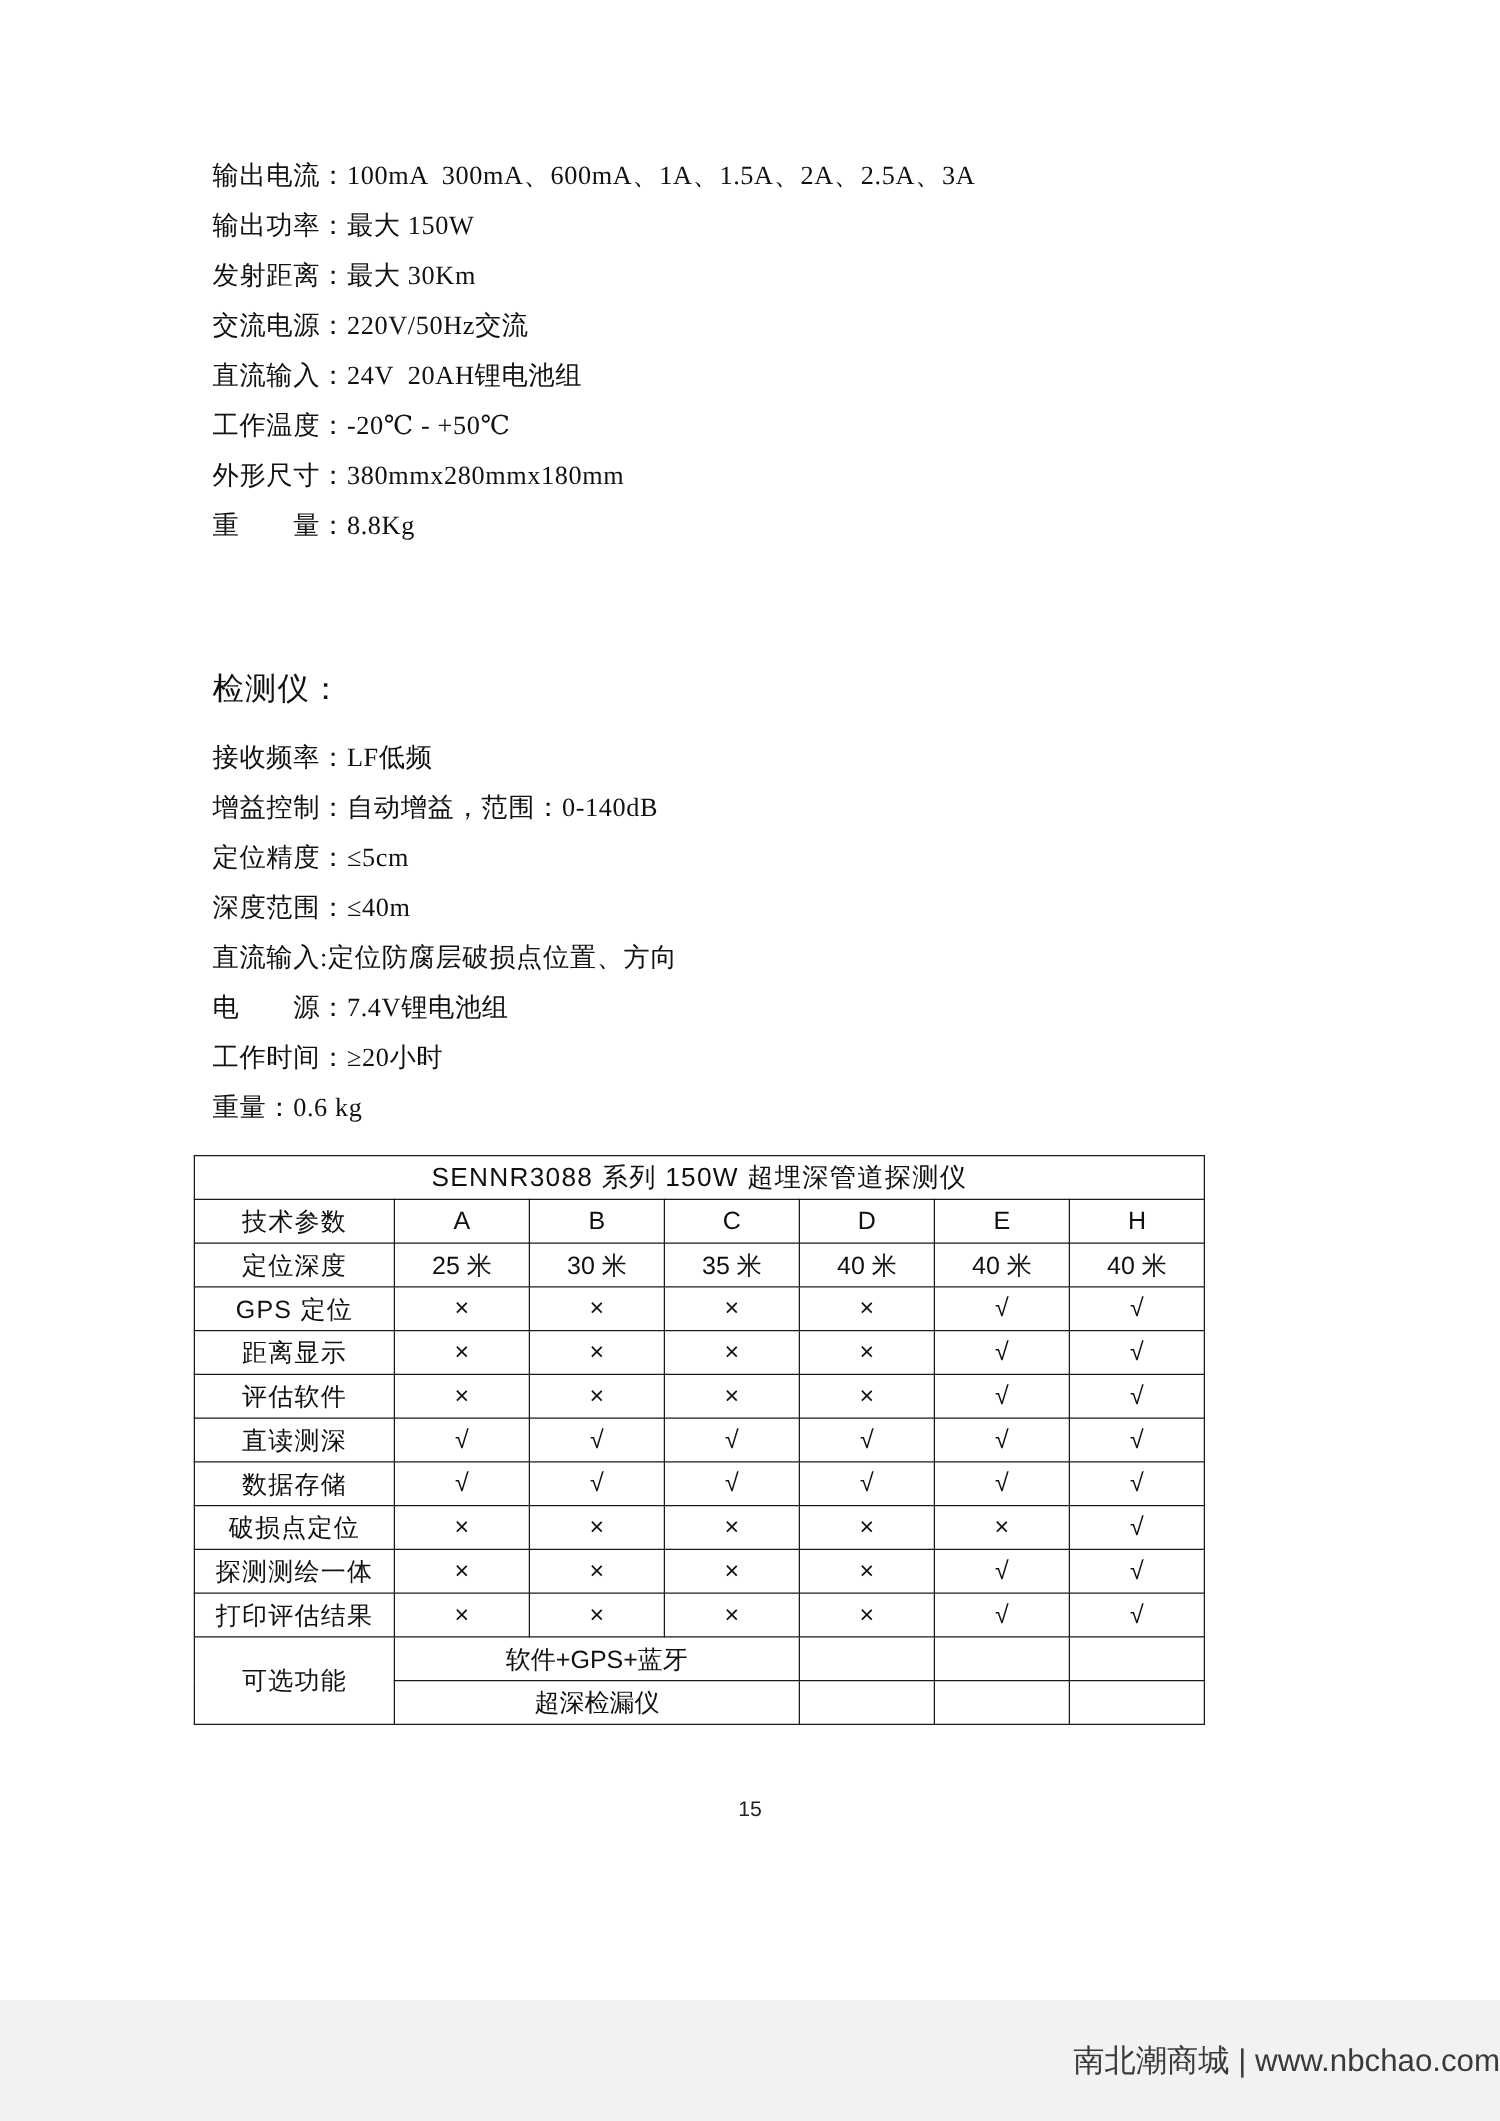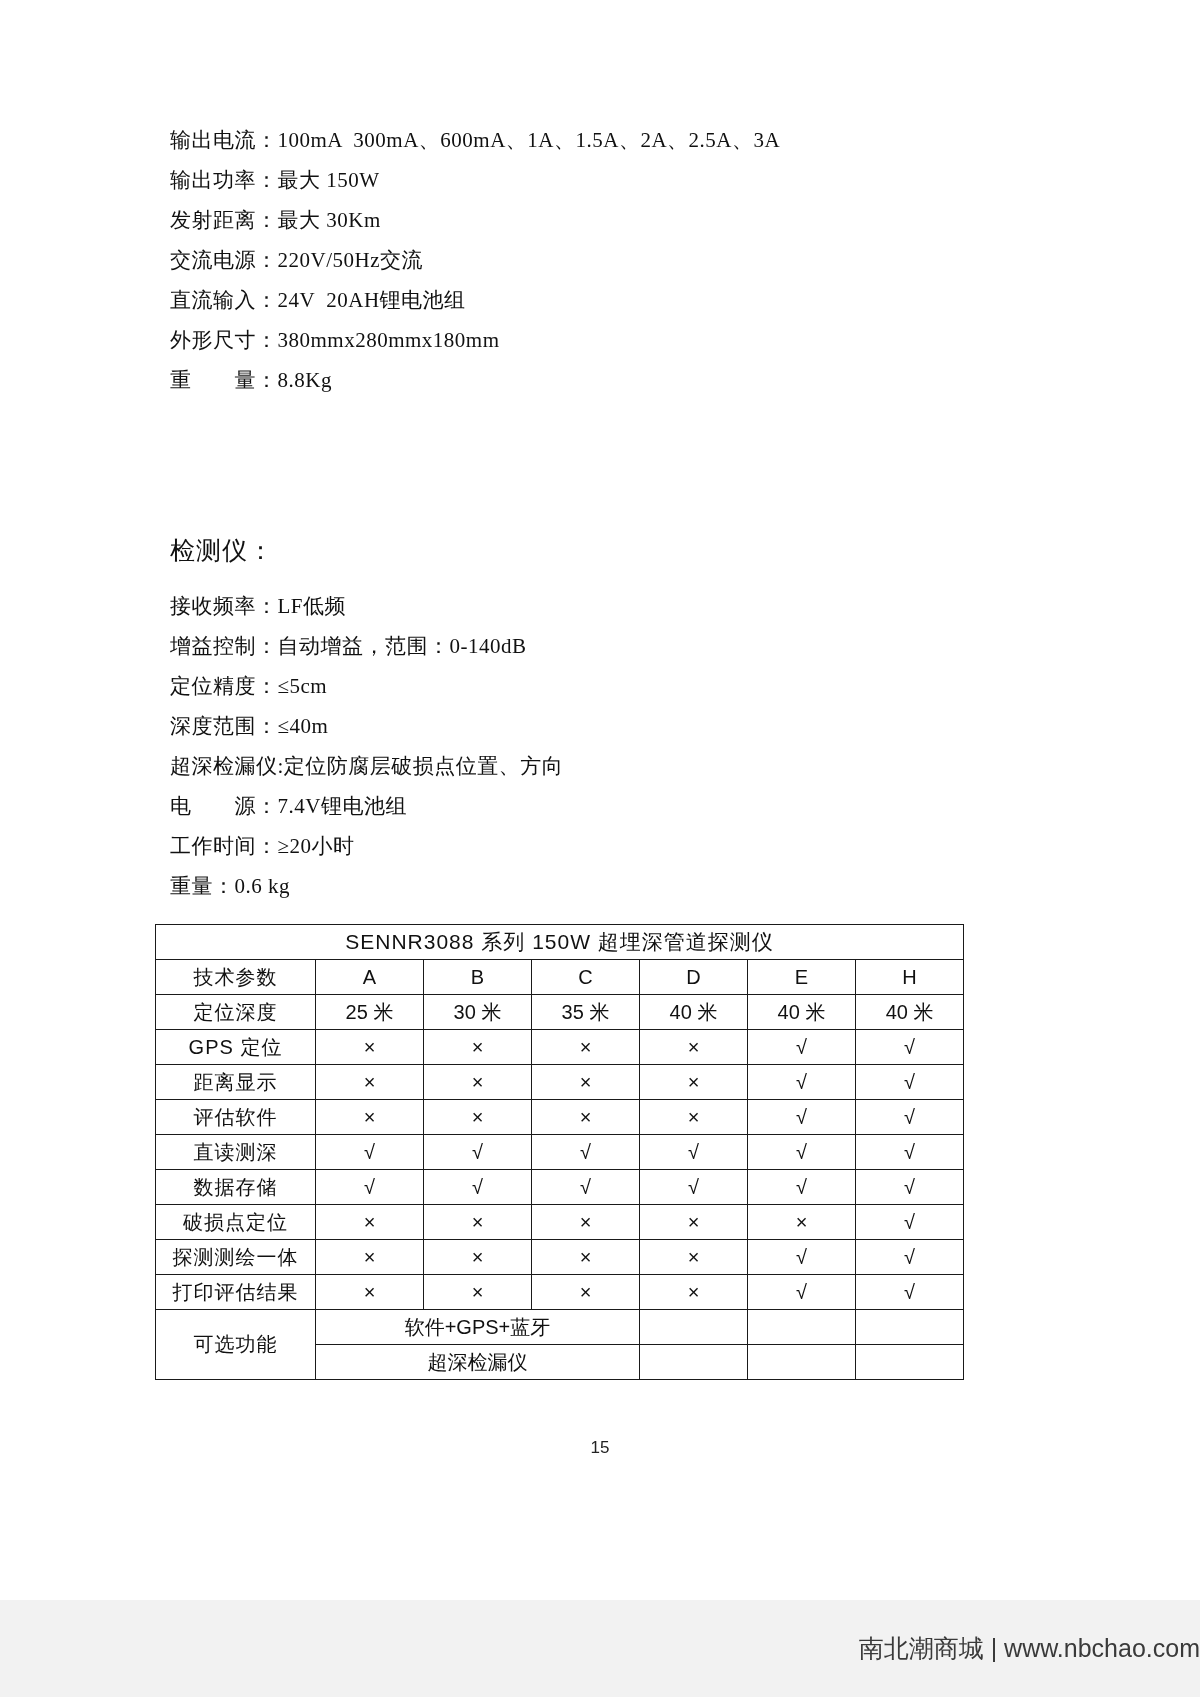--- a/index.html
+++ b/index.html
@@ -88,32 +88,33 @@
 <body>
 
 <div class="page">
 
   <div class="spec-block" id="specs-top">
     <div class="spec-line">输出电流：100mA  300mA、600mA、1A、1.5A、2A、2.5A、3A</div>
     <div class="spec-line">输出功率：最大 150W</div>
     <div class="spec-line">发射距离：最大 30Km</div>
     <div class="spec-line">交流电源：220V/50Hz交流</div>
     <div class="spec-line">直流输入：24V  20AH锂电池组</div>
+    <div class="spec-line">工作温度：-20℃ - +50℃</div>
     <div class="spec-line">外形尺寸：380mmx280mmx180mm</div>
     <div class="spec-line">重　　量：8.8Kg</div>
   </div>
 
   <h2 class="section-heading">检测仪：</h2>
 
   <div class="spec-block" id="specs-detector">
     <div class="spec-line">接收频率：LF低频</div>
     <div class="spec-line">增益控制：自动增益，范围：0-140dB</div>
     <div class="spec-line">定位精度：≤5cm</div>
     <div class="spec-line">深度范围：≤40m</div>
-    <div class="spec-line">超深检漏仪:定位防腐层破损点位置、方向</div>
+    <div class="spec-line">直流输入:定位防腐层破损点位置、方向</div>
     <div class="spec-line">电　　源：7.4V锂电池组</div>
     <div class="spec-line">工作时间：≥20小时</div>
     <div class="spec-line">重量：0.6 kg</div>
   </div>
 
   <table class="spec-table">
     <colgroup>
       <col style="width:160px">
       <col style="width:108px">
       <col style="width:108px">

